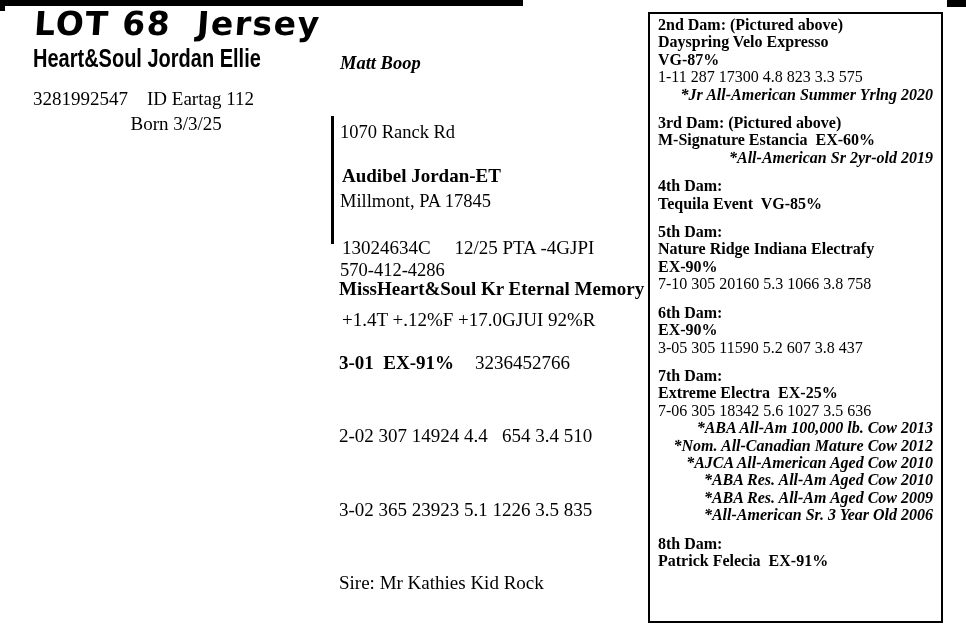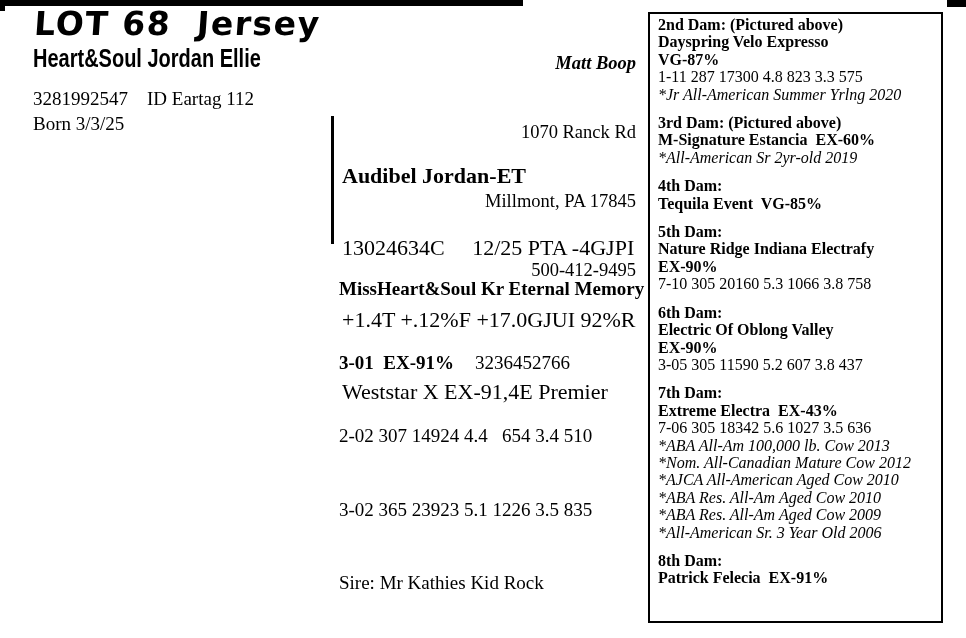--- a/index.html
+++ b/index.html
@@ -32,44 +32,44 @@
   .animal-name {
     font-family: "Liberation Sans", sans-serif;
     font-weight: bold;
     font-size: 25px;
     transform: scaleX(0.8);
     transform-origin: left;
     margin-top: 1px;
     white-space: pre;
   }
   .reg-line { font-size: 19px; margin-top: 15px; white-space: pre; }
-  .born-line { font-size: 19px; margin-top: 3px; white-space: pre; }
+  .born-line { font-size: 19px; margin-top: 3px; white-space: pre; text-align: center; }
 
   
   .consignor {
     position: absolute; left: 340px; top: 6px; width: 296px;
-    text-align: right; font-size: 18.5px; line-height: 23px; white-space: pre;
+    text-align: left; font-size: 18.5px; line-height: 23px; white-space: pre;
   }
   .consignor-name { font-weight: bold; font-style: italic; }
 
   
   .sire-block {
     position: absolute; left: 331px; top: 116px; height: 128px;
     border-left: 3px solid #000; padding-left: 8px;
-    font-size: 22px; line-height: 24px; white-space: pre;
+    font-size: 19px; line-height: 24px; white-space: pre;
   }
   
   .dam-block {
     position: absolute; left: 339px; top: 228px;
     font-size: 19px; line-height: 24.5px; white-space: pre;
   }
   .dam-reg { margin-left: 21px; }
 
   .b { font-weight: bold; }
-  .bi { font-weight: normal; font-style: italic; }
+  .bi { font-weight: bold; font-style: italic; text-align: right; }
 
   
   .pedigree-box {
     position: absolute; left: 648px; top: 12px; width: 295px; height: 611px;
     border: 2.5px solid #000; padding: 2px 8px 0 8px;
     font-size: 16px; line-height: 17.4px; overflow: hidden;
   }
   .ped-section { margin-top: 11px; }
   .ped-section:first-child { margin-top: 0; }
   .pl { white-space: pre; }
@@ -87,28 +87,27 @@
     <div class="lot-title">LOT 68  Jersey</div>
     <div class="animal-name">Heart&amp;Soul Jordan Ellie</div>
     <div class="reg-line">3281992547    ID Eartag 112</div>
     <div class="born-line">Born 3/3/25</div>
   </div>
 
   <div class="consignor">
     <div class="consignor-name">Matt Boop</div>
     <div>1070 Ranck Rd</div>
     <div>Millmont, PA 17845</div>
-    <div>500-412-9495</div>
+    <div>570-412-4286</div>
   </div>
 
   <div class="sire-block">
     <div class="b">Audibel Jordan-ET</div>
     <div>13024634C     12/25 PTA -4GJPI</div>
     <div>+1.4T +.12%F +17.0GJUI 92%R</div>
-    <div>Weststar X EX-91,4E Premier</div>
   </div>
 
   <div class="dam-block">
     <div class="b">MissHeart&amp;Soul Kr Eternal Memory</div>
     <div><span class="b">3-01  EX-91%</span><span class="dam-reg">3236452766</span></div>
     <div>2-02 307 14924 4.4   654 3.4 510</div>
     <div>3-02 365 23923 5.1 1226 3.5 835</div>
     <div>Sire: Mr Kathies Kid Rock</div>
   </div>
 
@@ -135,28 +134,27 @@
 
     <div class="ped-section">
       <div class="pl b">5th Dam:</div>
       <div class="pl b">Nature Ridge Indiana Electrafy</div>
       <div class="pl b">EX-90%</div>
       <div class="pl">7-10 305 20160 5.3 1066 3.8 758</div>
     </div>
 
     <div class="ped-section">
       <div class="pl b">6th Dam:</div>
-      <div class="pl b">Electric Of Oblong Valley</div>
       <div class="pl b">EX-90%</div>
       <div class="pl">3-05 305 11590 5.2 607 3.8 437</div>
     </div>
 
     <div class="ped-section">
       <div class="pl b">7th Dam:</div>
-      <div class="pl b">Extreme Electra  EX-43%</div>
+      <div class="pl b">Extreme Electra  EX-25%</div>
       <div class="pl">7-06 305 18342 5.6 1027 3.5 636</div>
       <div class="pl bi">*ABA All-Am 100,000 lb. Cow 2013</div>
       <div class="pl bi">*Nom. All-Canadian Mature Cow 2012</div>
       <div class="pl bi">*AJCA All-American Aged Cow 2010</div>
       <div class="pl bi">*ABA Res. All-Am Aged Cow 2010</div>
       <div class="pl bi">*ABA Res. All-Am Aged Cow 2009</div>
       <div class="pl bi">*All-American Sr. 3 Year Old 2006</div>
     </div>
 
     <div class="ped-section">

